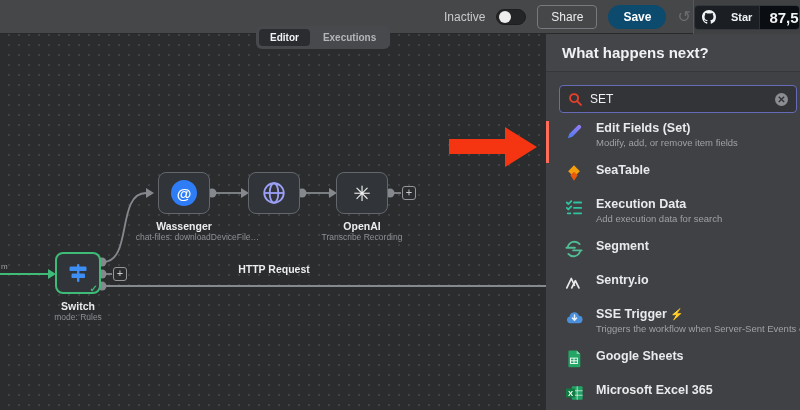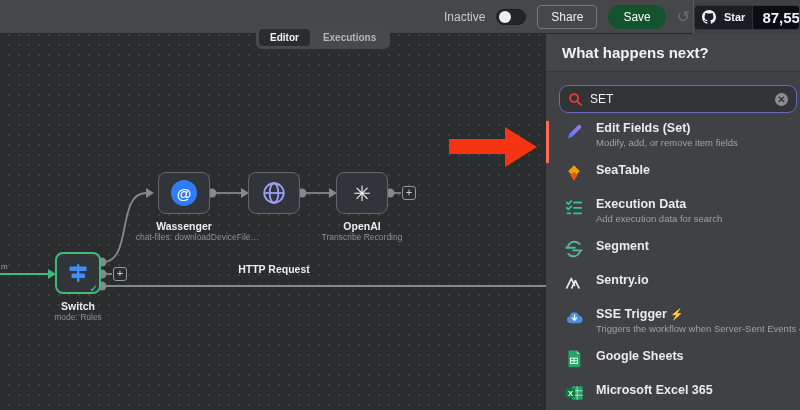--- a/index.html
+++ b/index.html
@@ -12,30 +12,30 @@
     background:#454749; border-bottom:1px solid #29292b; z-index:20; }
   .topbar-cluster { position:absolute; left:444px; top:0; height:34px;
     display:flex; align-items:center; gap:11px; }
   .status-label { color:#c9cacd; font-size:12px; }
   .toggle { width:30px; height:16px; border-radius:9px; background:#232527;
     border:1px solid #1d1e20; position:relative; cursor:pointer; }
   .toggle .knob { position:absolute; left:2px; top:1px; width:12px; height:12px;
     border-radius:50%; background:#ededee; }
   .btn-share { background:transparent; border:1px solid #77797e; border-radius:4px;
     color:#eceded; font-size:12px; padding:4px 13px; cursor:pointer; font-family:inherit; }
-  .btn-save { background:#14532d; border:none; border-radius:12px; color:#fff;
-    font-size:12px; font-weight:normal; padding:5px 15px; cursor:pointer; font-family:inherit; }
+  .btn-save { background:#0c4a6e; border:none; border-radius:12px; color:#fff;
+    font-size:12px; font-weight:bold; padding:5px 15px; cursor:pointer; font-family:inherit; }
   .icon-history { color:#6c6e72; font-size:16px; line-height:1; cursor:pointer; }
   .icon-ellipsis { color:#9b9da1; font-size:11px; letter-spacing:2px; cursor:pointer; }
   .topbar-right { position:absolute; left:693px; top:0; width:107px; height:34px;
     background:#3f4143; border-left:1px solid #565859; display:flex;
     align-items:center; justify-content:center; }
   .gh-widget { display:flex; align-items:stretch; border-radius:4px; overflow:hidden;
     border:1px solid #34383d; cursor:pointer; }
-  .gh-left { background:#1b1f24; display:flex; align-items:center; gap:8px; padding:3px 7px; }
+  .gh-left { background:#1b1f24; display:flex; align-items:center; gap:15px; padding:3px 7px; }
   .gh-left svg { display:block; }
   .gh-star-label { color:#f0f2f4; font-size:11px; font-weight:bold; }
   .gh-count { background:#0a0d12; color:#f0f2f4; font-size:15px; font-weight:bold;
     display:flex; align-items:center; padding:3px 9px; border-left:1px solid #2c3137; }
 
   
   .tabs { position:absolute; left:256px; top:26px; z-index:25; display:flex;
     background:#48494d; border-radius:6px; padding:3px; gap:2px; }
   .tab { font-size:10px; padding:3px 11px; border-radius:4px; color:#b4b6ba;
     cursor:pointer; font-weight:bold; }
@@ -71,21 +71,21 @@
   .arrow-svg { position:absolute; left:449px; top:125px; z-index:30; pointer-events:none; }
 
   
   .panel { position:absolute; left:546px; top:34px; width:264px; height:376px;
     background:#3f4144; z-index:10; display:flex; flex-direction:column; }
   .panel-header { height:38px; background:#434548; border-bottom:1px solid #36373a;
     display:flex; align-items:center; padding:0 16px; color:#f0f1f2; font-size:15px;
     font-weight:bold; flex-shrink:0; }
   .search-wrap { padding:13px 13px 8px 13px; flex-shrink:0; }
   .search-box { position:relative; height:28px; background:#323438;
-    border:1px solid #666bb8; border-radius:9px; display:flex; align-items:center; }
+    border:1px solid #666bb8; border-radius:4px; display:flex; align-items:center; }
   .search-box input { position:absolute; left:30px; right:28px; top:0; height:26px;
     background:transparent; border:none; outline:none; color:#f0f1f2; font-size:12px;
     font-family:inherit; }
   .search-icon { position:absolute; left:8px; top:6px; }
   .clear-btn { position:absolute; right:8px; top:7px; width:13px; height:13px;
     border-radius:50%; background:#8b8d92; color:#323438; font-size:10px; line-height:13px;
     text-align:center; font-weight:bold; cursor:pointer; }
   .node-list { flex:1; overflow:hidden; }
   .item { display:flex; align-items:flex-start; gap:12px; padding:0 10px 0 15px;
     border-left:3px solid transparent; cursor:pointer; }

